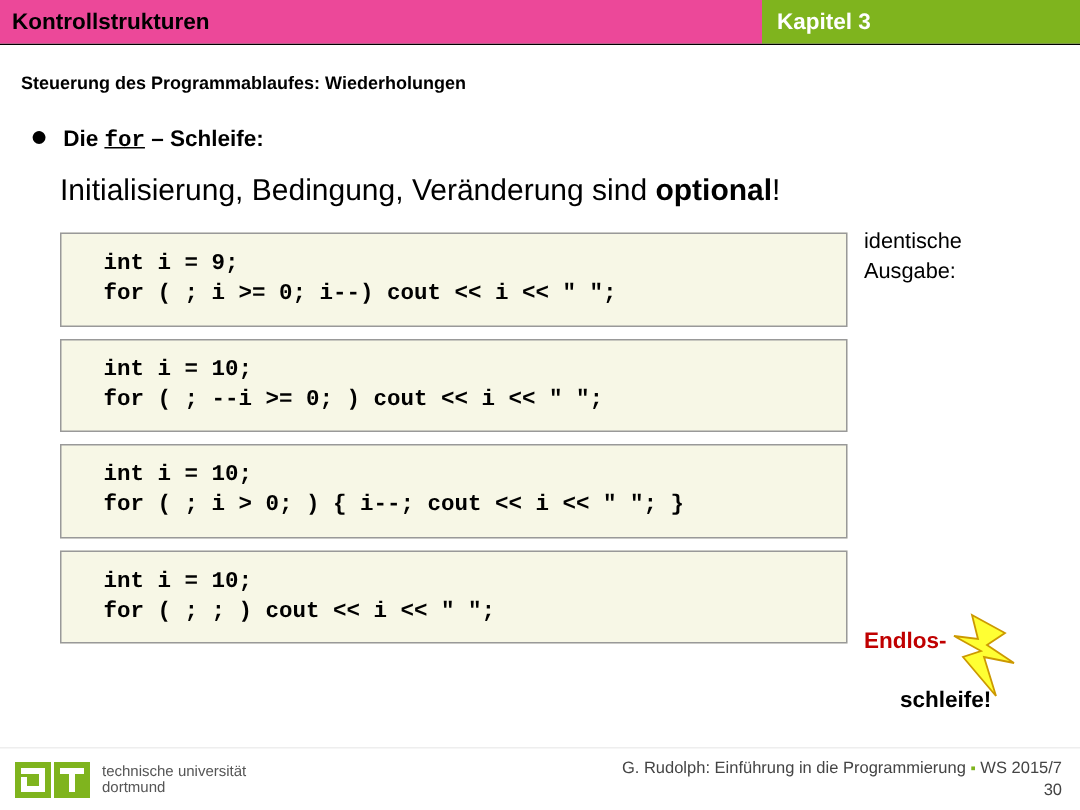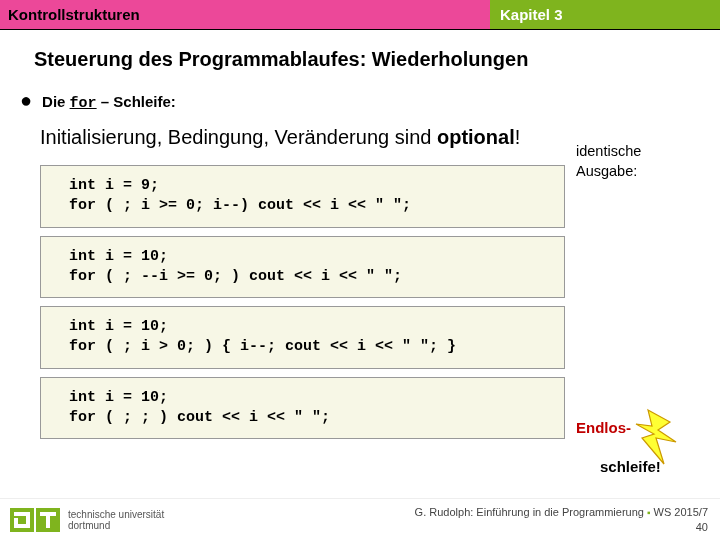--- a/index.html
+++ b/index.html
@@ -1,35 +1,35 @@
 <!DOCTYPE html>
 <html><head>
 <meta charset="utf-8">
 <style>
   * { box-sizing: border-box; margin: 0; padding: 0; }
   body { width: 720px; height: 540px; font-family: Arial, sans-serif; background: #fff; position: relative; overflow: hidden; }
 
   .top-bar { display: flex; height: 30px; border-bottom: 1px solid #000; }
   .top-left { flex: 1; background: #ec4899; display: flex; align-items: center; padding-left: 8px; font-weight: bold; font-size: 15px; }
-  .top-right { width: 230px; background: #7fb41e; color: #fff; display: flex; align-items: center; padding-left: 10px; font-weight: bold; font-size: 15px; }
+  .top-right { width: 212px; background: #7fb41e; color: #fff; display: flex; align-items: center; padding-left: 10px; font-weight: bold; font-size: 15px; }
 
   .content { padding: 18px 14px 0 14px; }
-  .subtitle { font-weight: bold; font-size: 20px; margin-bottom: 22px; margin-left: 20px; }
+  .subtitle { font-weight: bold; font-size: 12px; margin-bottom: 22px; }
   .bullet-row { display: flex; align-items: baseline; margin-left: 6px; margin-bottom: 14px; font-size: 15px; }
   .bullet { font-size: 20px; line-height: 14px; margin-right: 10px; }
   .bullet-text { font-weight: bold; }
   .bullet-text .mono { font-family: "Courier New", monospace; font-weight: bold; text-decoration: underline; }
   .desc { margin-left: 26px; font-size: 20px; margin-bottom: 16px; }
   .desc b { font-weight: bold; }
 
   .code-row { display: flex; margin-left: 26px; margin-bottom: 8px; align-items: flex-start; }
   .code-box { background: #f7f7e6; border: 1px solid #999; padding: 10px 28px; font-family: "Courier New", monospace; font-size: 15px; font-weight: bold; white-space: pre; line-height: 1.35; }
   .wide { width: 525px; }
 
-  .annot-block { position: absolute; left: 576px; top: 142px; font-size: 14.5px; line-height: 1.35; }
+  .annot-block { position: absolute; left: 576px; top: 152px; font-size: 14.5px; line-height: 1.35; }
   .annot-block .seg { margin-bottom: 18px; }
 
   .endlos { position: absolute; left: 576px; top: 418px; font-size: 15px; line-height: 1.3; }
   .endlos .red { color: #c00000; font-weight: bold; }
   .endlos .blk { color: #000; font-weight: bold; }
 
   .bolt { position: absolute; left: 628px; top: 408px; }
 
   .footer { position: absolute; bottom: 0; left: 0; right: 0; height: 42px; display: flex; border-top: 1px solid #eee; }
   .logo-wrap { display: flex; align-items: center; margin-left: 10px; }
@@ -108,15 +108,15 @@
     <div class="logo-t"></div>
     <div class="logo-text">
       <span>technische universität</span><br>
       <span>dortmund</span>
     </div>
   </div>
   <div class="foot-right">
     <span>G. Rudolph: Einführung in die Programmierung</span>
     <span class="dot">▪</span>
     <span>WS 2015/7</span><br>
-    <span>40</span>
+    <span>30</span>
   </div>
 </div>
 
 </body></html>

